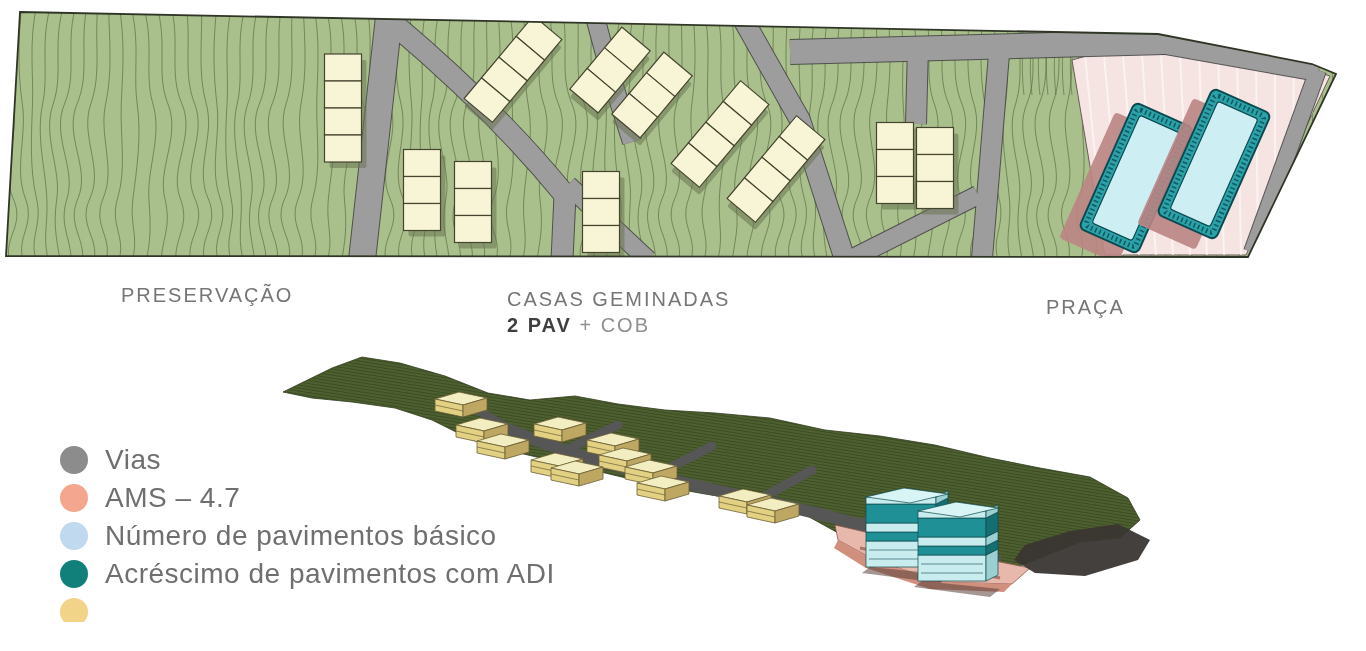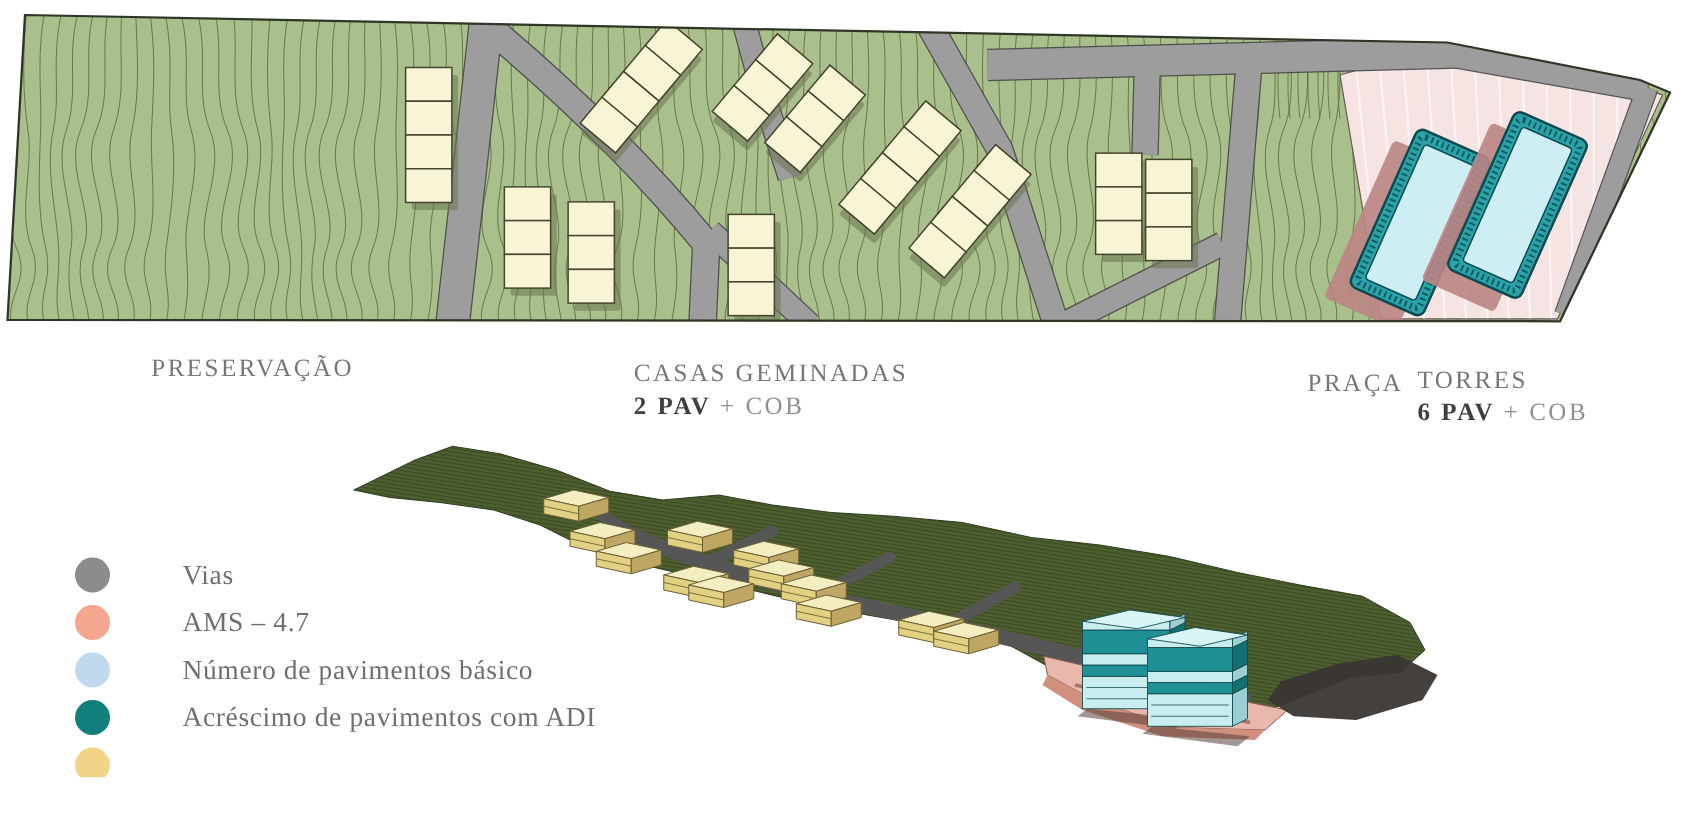--- a/index.html
+++ b/index.html
@@ -1,25 +1,25 @@
 <!DOCTYPE html>
 <html><head>
 <meta charset="utf-8">
 <style>
   html,body{margin:0;padding:0;background:#fff;}
   .canvas{position:relative;width:1366px;height:622px;background:#fff;overflow:hidden;
-          font-family:Liberation Serif, serif;}
+          font-family:Liberation Sans, sans-serif;}
   svg{position:absolute;display:block;}
   .zlabel{position:absolute;color:#767676;font-size:20px;letter-spacing:2px;line-height:26px;white-space:nowrap;}
   .zlabel .b{font-weight:bold;color:#3f3f3f;}
   .zlabel .r{color:#8f8f8f;}
   .legend{position:absolute;left:60px;top:441px;}
   .lrow{display:flex;align-items:center;height:38px;}
   .dot{width:28px;height:28px;border-radius:50%;flex:0 0 28px;margin-right:17px;}
-  .ltext{color:#6f6f6f;font-size:22px;letter-spacing:0.5px;white-space:nowrap;margin-left:41px;}
+  .ltext{color:#6f6f6f;font-size:28px;letter-spacing:0.5px;white-space:nowrap;}
   .ltext b{color:#3f3f3f;}
 </style>
 </head>
 <body>
 
 <div class="canvas">
 
   <svg id="plan-svg" style="left:0;top:0" width="1366" height="272" viewBox="0 0 1366 272">
       <defs>
         <clipPath id="planClip">
@@ -287,24 +287,20 @@
   <div class="zlabel" style="left:121px;top:282px">
     <span>PRESERVAÇÃO</span>
   </div>
   <div class="zlabel" style="left:507px;top:286px">
     <span>CASAS GEMINADAS</span><br>
     <span class="b">2 PAV</span><span class="r"> + COB</span>
   </div>
   <div class="zlabel" style="left:1046px;top:294px">
     <span>PRAÇA</span>
   </div>
-  <div class="zlabel" style="left:1134px;top:291px">
-    <span>TORRES</span><br>
-    <span class="b">6 PAV</span><span class="r"> + COB</span>
-  </div>
 
   <svg id="persp-svg" style="left:255px;top:348px" width="910" height="255" viewBox="255 348 910 255">
       <defs>
         <pattern id="stripes" width="4" height="3" patternUnits="userSpaceOnUse" patternTransform="rotate(9)">
           <rect x="0" y="0" width="4" height="3" fill="#4e6030"></rect>
           <rect x="0" y="0" width="4" height="1" fill="#3c4c24"></rect>
         </pattern>
       </defs>
       <path d="M283,392 L332,368 L362,357 L400,363 L445,376 L488,393 L530,400 L575,396 L618,404 L665,410 L715,413 L770,418 L825,430 L880,436 L935,445 L990,458 L1040,468 L1090,477 L1128,498 L1140,520 L1120,538 L1080,542 L1040,558 L1005,572 L965,580 L925,574 L880,558 L840,534 L800,512 L755,502 L705,494 L655,485 L605,473 L558,462 L515,452 L472,440 L432,420 L395,408 L352,402 L312,398 Z" fill="url(#stripes)" stroke="#2e3a1c" stroke-width="0.8"></path>
       <path d="M498,425 C560,452 620,468 680,482 C740,496 800,508 850,522 C900,536 950,550 995,558" fill="none" stroke="#565656" stroke-width="12" stroke-linecap="round"></path>

